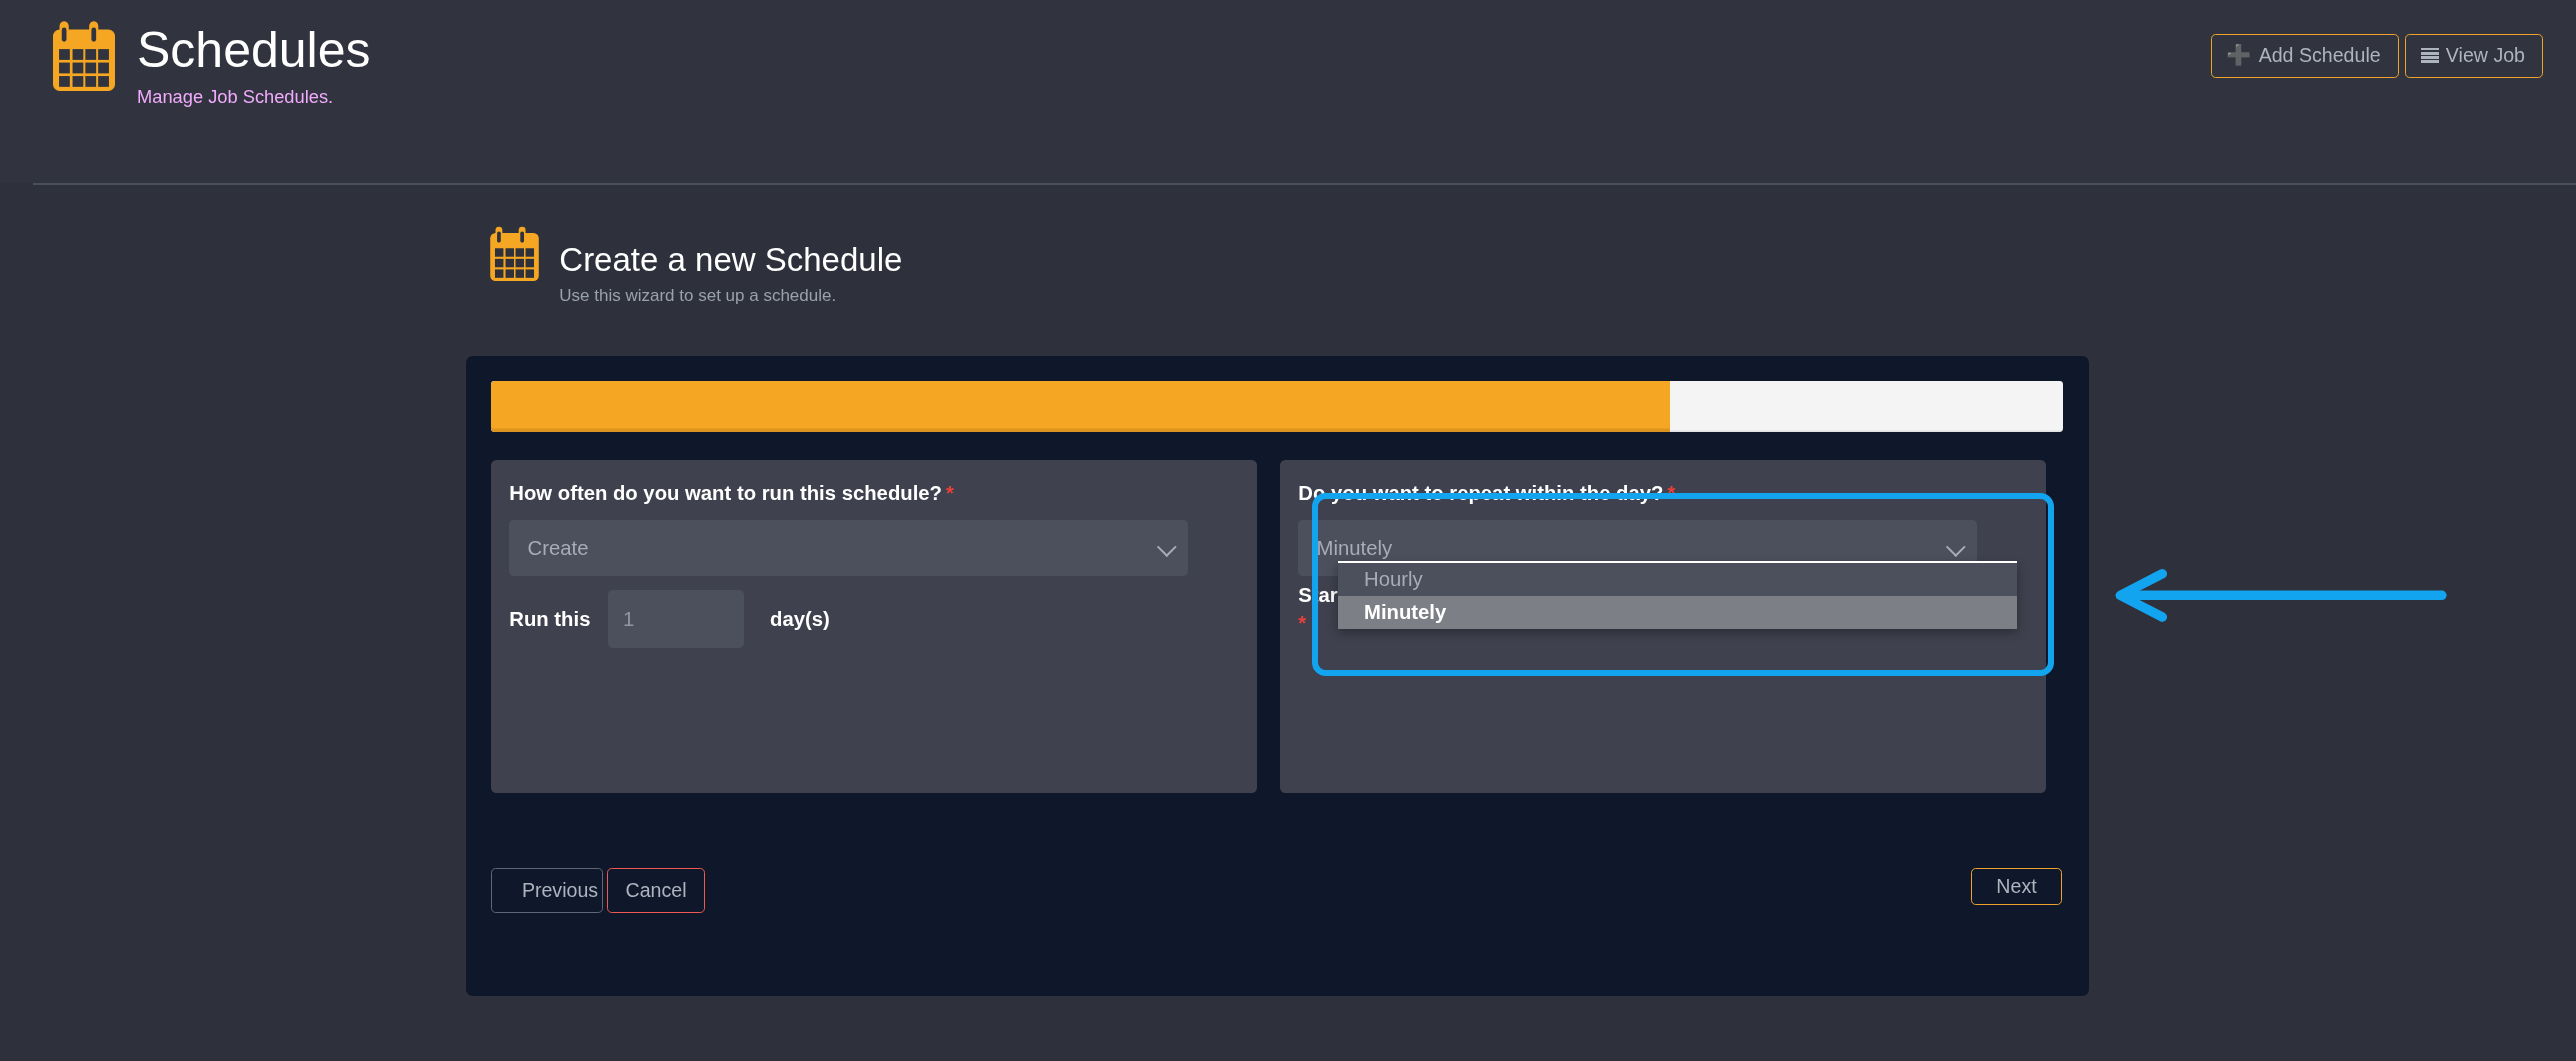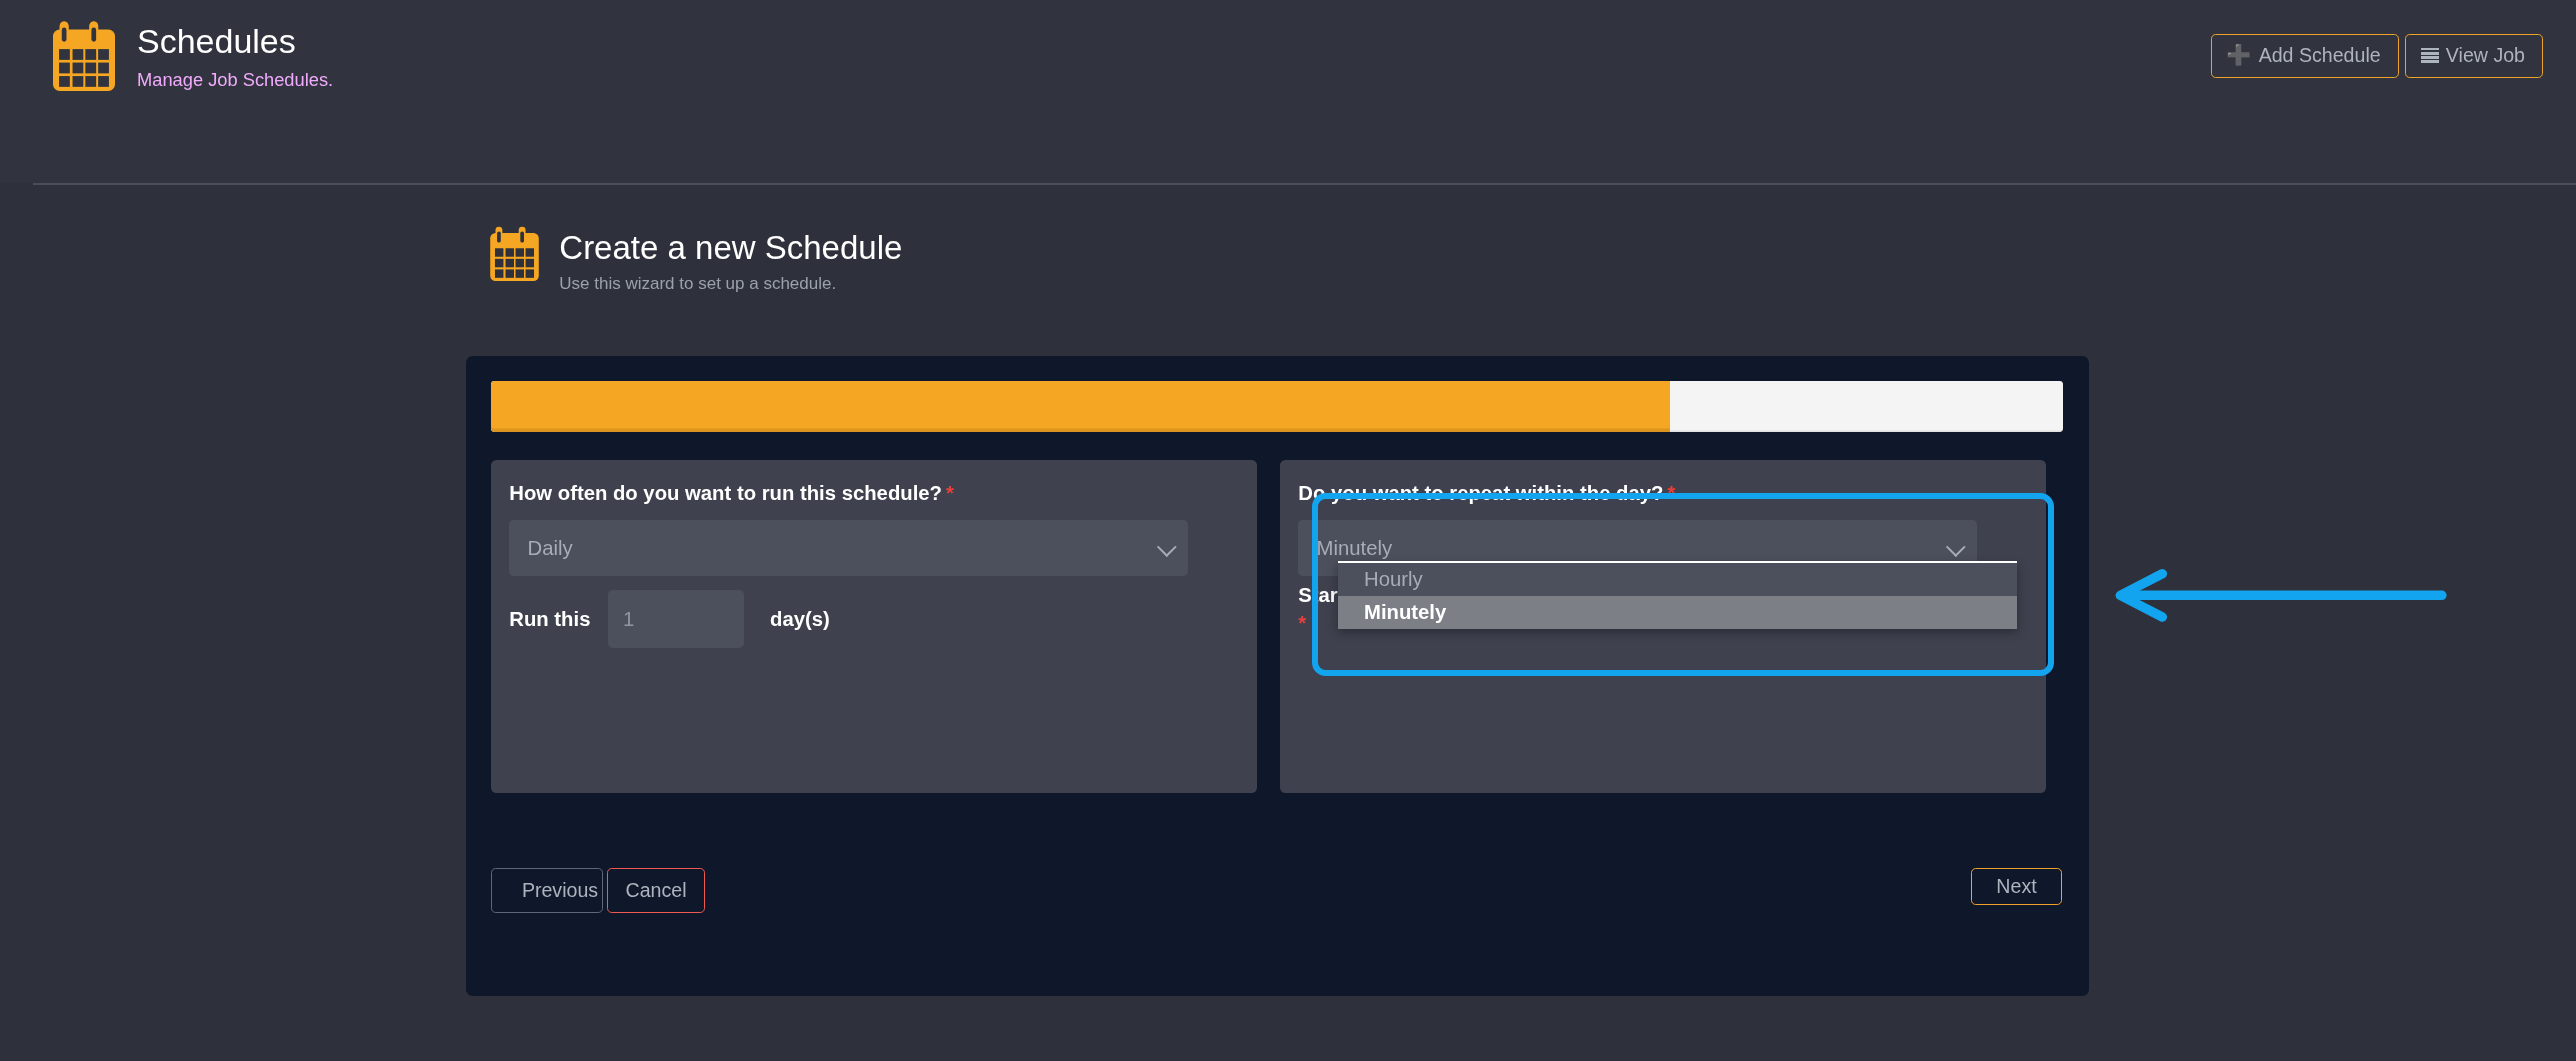--- a/index.html
+++ b/index.html
@@ -35,21 +35,21 @@
   }
 
   .cal-icon { display: block; }
 
   .header-texts {
     margin-left: 22px;
     margin-top: 6.8px;
   }
 
   .page-title {
-    font-size: 34px;
+    font-size: 50px;
     font-weight: 400;
     color: #FFFFFF;
     letter-spacing: 0px;
     line-height: 1.05;
     font-family: "Liberation Sans", sans-serif;
   }
 
   .page-subtitle {
     margin-top: 8.8px;
     font-size: 18.3px;
@@ -111,21 +111,21 @@
   }
 
   
   .wizard-heading {
     position: absolute;
     left: 490px; top: 224px;
     display: flex;
     align-items: flex-start;
   }
 
-  .wizard-heading .header-texts { margin-left: 20.3px; margin-top: 7px; }
+  .wizard-heading .header-texts { margin-left: 20.3px; margin-top: 19px; }
 
   .wizard-title {
     font-size: 33px;
     color: #FFFFFF;
     font-weight: 400;
     line-height: 1.05;
   }
 
   .wizard-subtitle {
     margin-top: 8.1px;
@@ -419,21 +419,21 @@
       <div class="progress-fill" id="progress-fill" style="width: 75%;"></div>
     </div>
 
     <div class="panel panel-left">
 
       <div class="field-label" style="left:18.3px; top:22.4px;">
         <span>How often do you want to run this schedule?</span><span class="req-star">*</span>
       </div>
 
       <div class="select-box" style="left:18.3px; top:60px; width:679px; height:56px;">
-        <span>Daily</span>
+        <span>Create</span>
         <span class="chevron"></span>
       </div>
 
       <div class="unit-label" style="left:18.3px; top:148px;">Run this</div>
 
       <input class="text-input" style="left: 117px; top: 130px; width: 136px; height: 58px;" type="text" placeholder="1">
 
       <div class="unit-label" style="left:263px; top:148px;margin-left:16px;">day(s)</div>
     </div>
 

